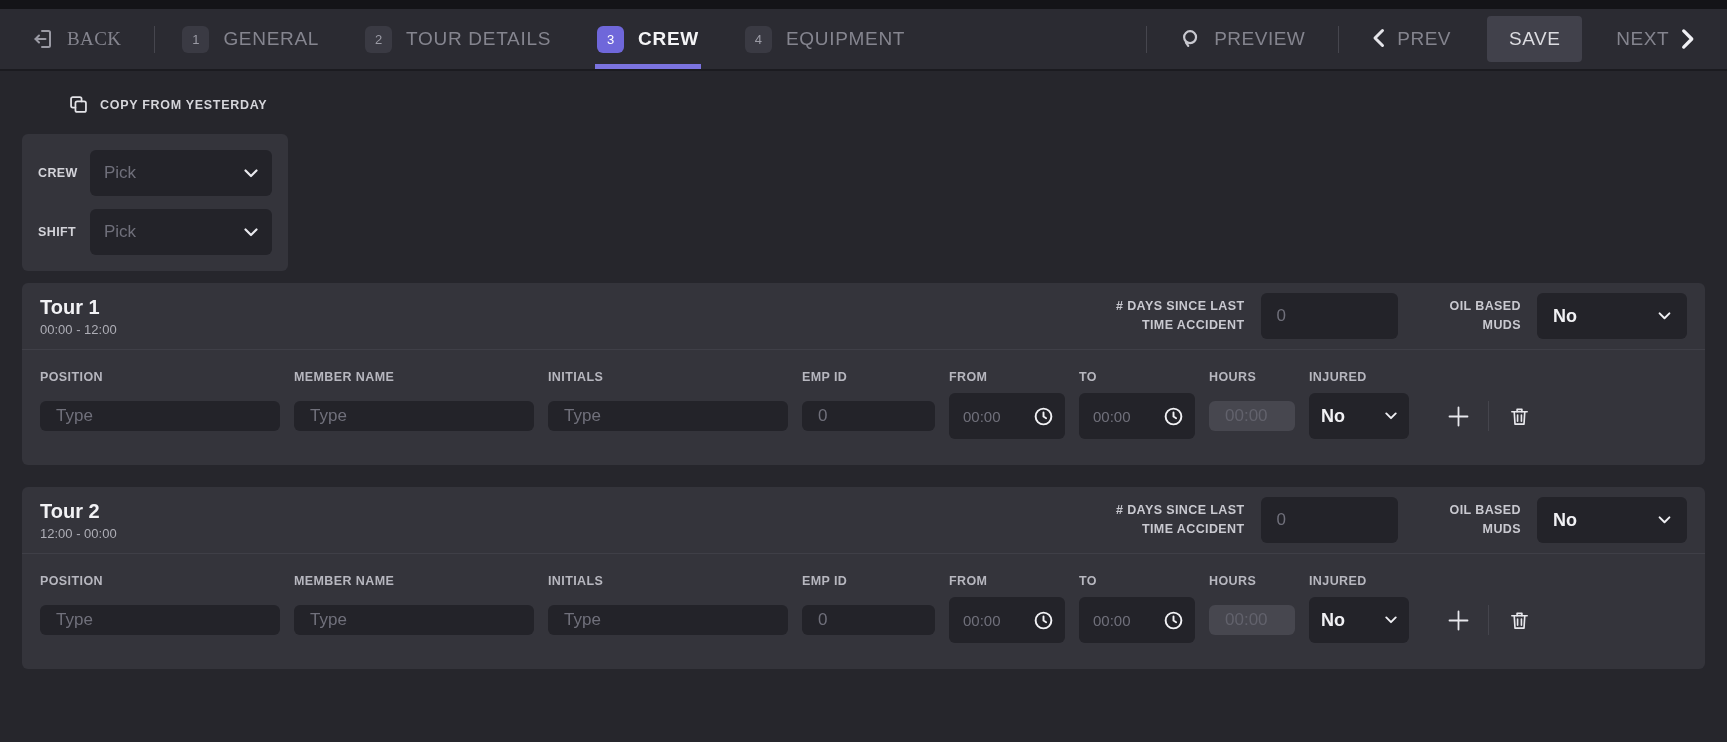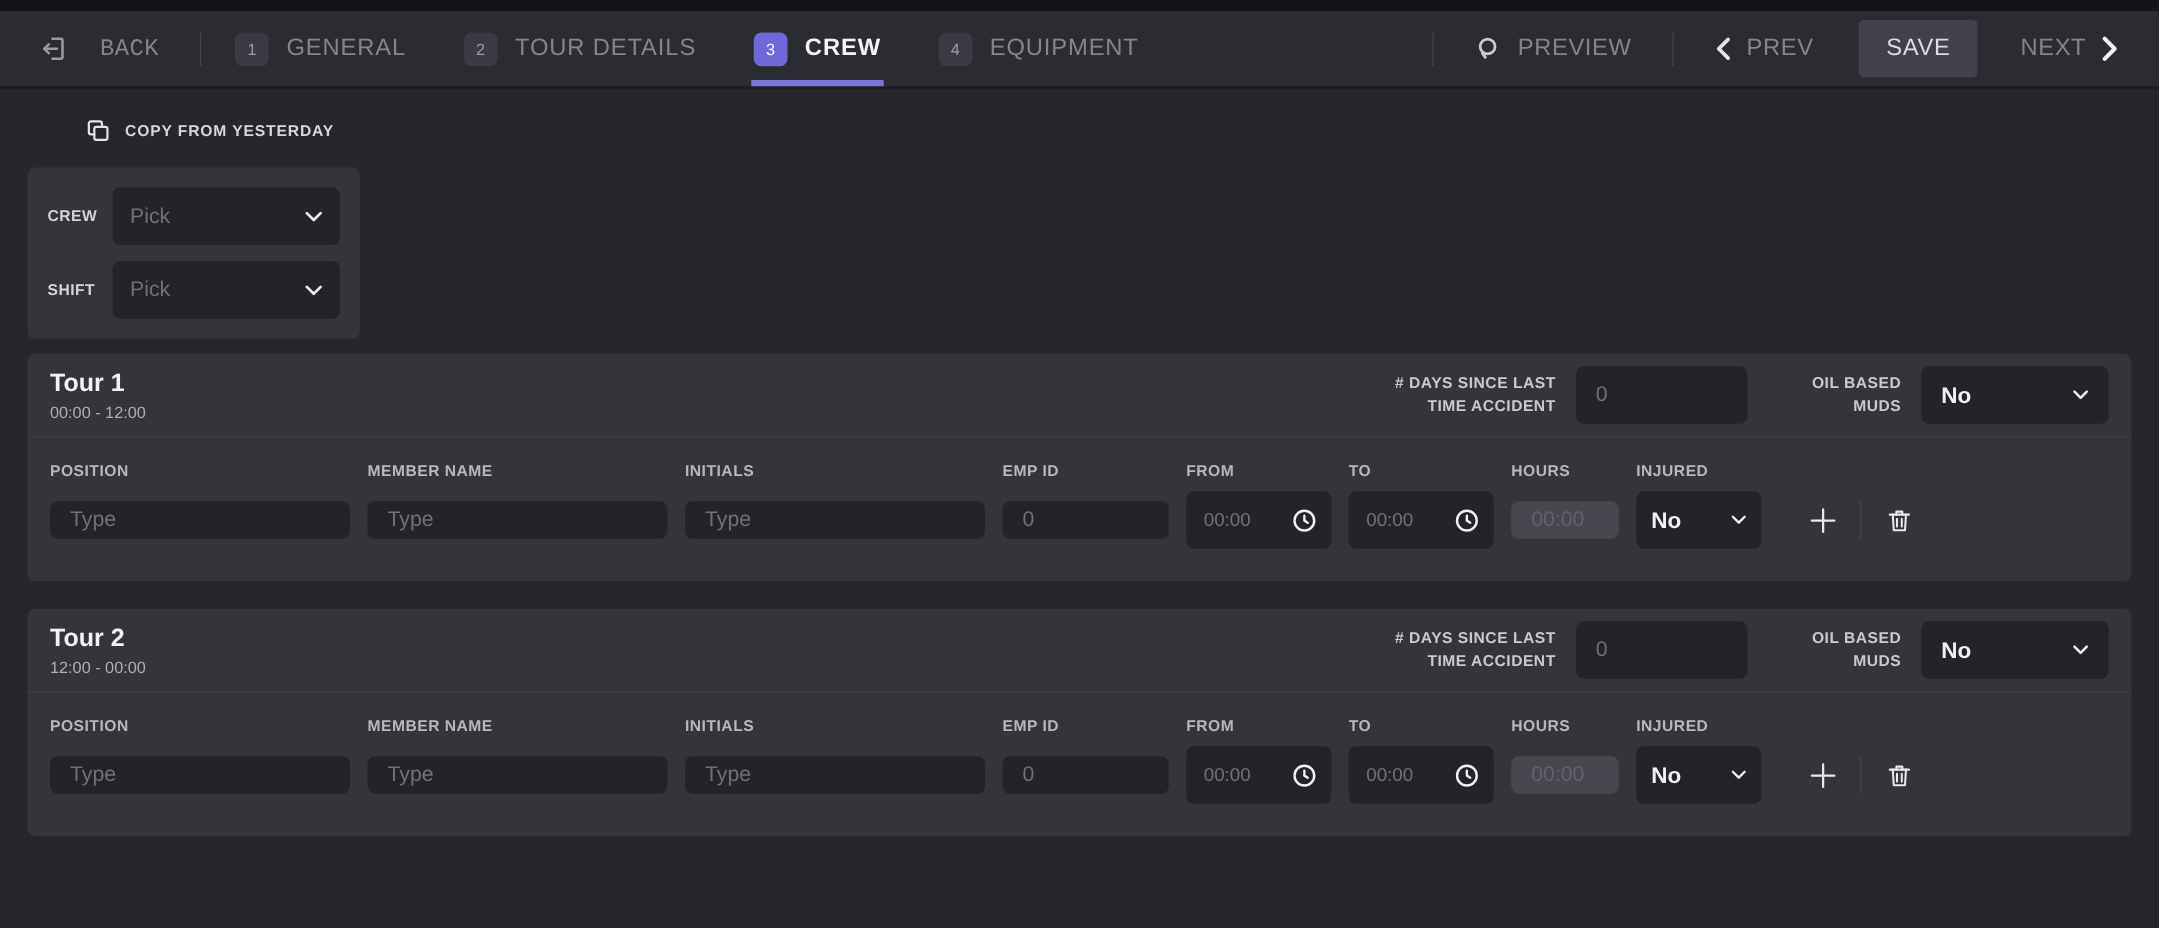--- a/index.html
+++ b/index.html
@@ -12,34 +12,34 @@
   }
   .top-strip { height:9px; background:#141418; }
 
   
   .appbar {
     height:62px; background:#2b2b32; border-bottom:2px solid #1b1b20;
     display:flex; align-items:center; padding:0 26px;
   }
   .appbar-left, .appbar-right { display:flex; align-items:center; height:100%; }
   .appbar-right { margin-left:auto; }
-  .back-btn { display:flex; align-items:center; gap:24px; color:#84848e; font-size:19px; letter-spacing:.4px; cursor:pointer; background:none; border:none; font-family:Liberation Mono, monospace; }
+  .back-btn { display:flex; align-items:center; gap:11px; color:#84848e; font-size:19px; letter-spacing:.4px; cursor:pointer; background:none; border:none; font-family:Liberation Serif, serif; }
   .vdivider { width:1px; height:27px; background:#46464e; margin:0 27px; }
   .steps { display:flex; height:100%; }
   .step { display:flex; align-items:center; gap:14px; margin-right:46px; position:relative; height:100%; cursor:pointer; }
   .step-num {
     width:27px; height:27px; border-radius:6px; background:#3a3a43;
     color:#9b9ba5; font-size:13px; display:flex; align-items:center; justify-content:center;
   }
   .step-label { color:#85858f; font-size:19px; font-weight:500; letter-spacing:.7px; }
   .step.active .step-num { background:#6f67da; color:#ffffff; }
   .step.active .step-label { color:#f4f4f6; font-weight:700; }
   .step.active::after { content:""; position:absolute; left:-2px; right:-2px; bottom:0; height:5px; background:#7b73e0; }
   .preview-btn, .prev-btn, .next-btn {
-    display:flex; align-items:center; gap:12px; color:#84848e; font-size:19px;
+    display:flex; align-items:flex-start; gap:12px; color:#84848e; font-size:19px;
     letter-spacing:.5px; cursor:pointer; background:none; border:none; font-family:inherit;
   }
   .prev-btn { margin-right:30px; }
   .save-btn {
     background:#41414b; border:none; border-radius:4px; color:#dcdce1;
     font-size:19px; letter-spacing:.5px; padding:12px 22px; margin-right:28px;
     cursor:pointer; font-family:inherit;
   }
 
   

